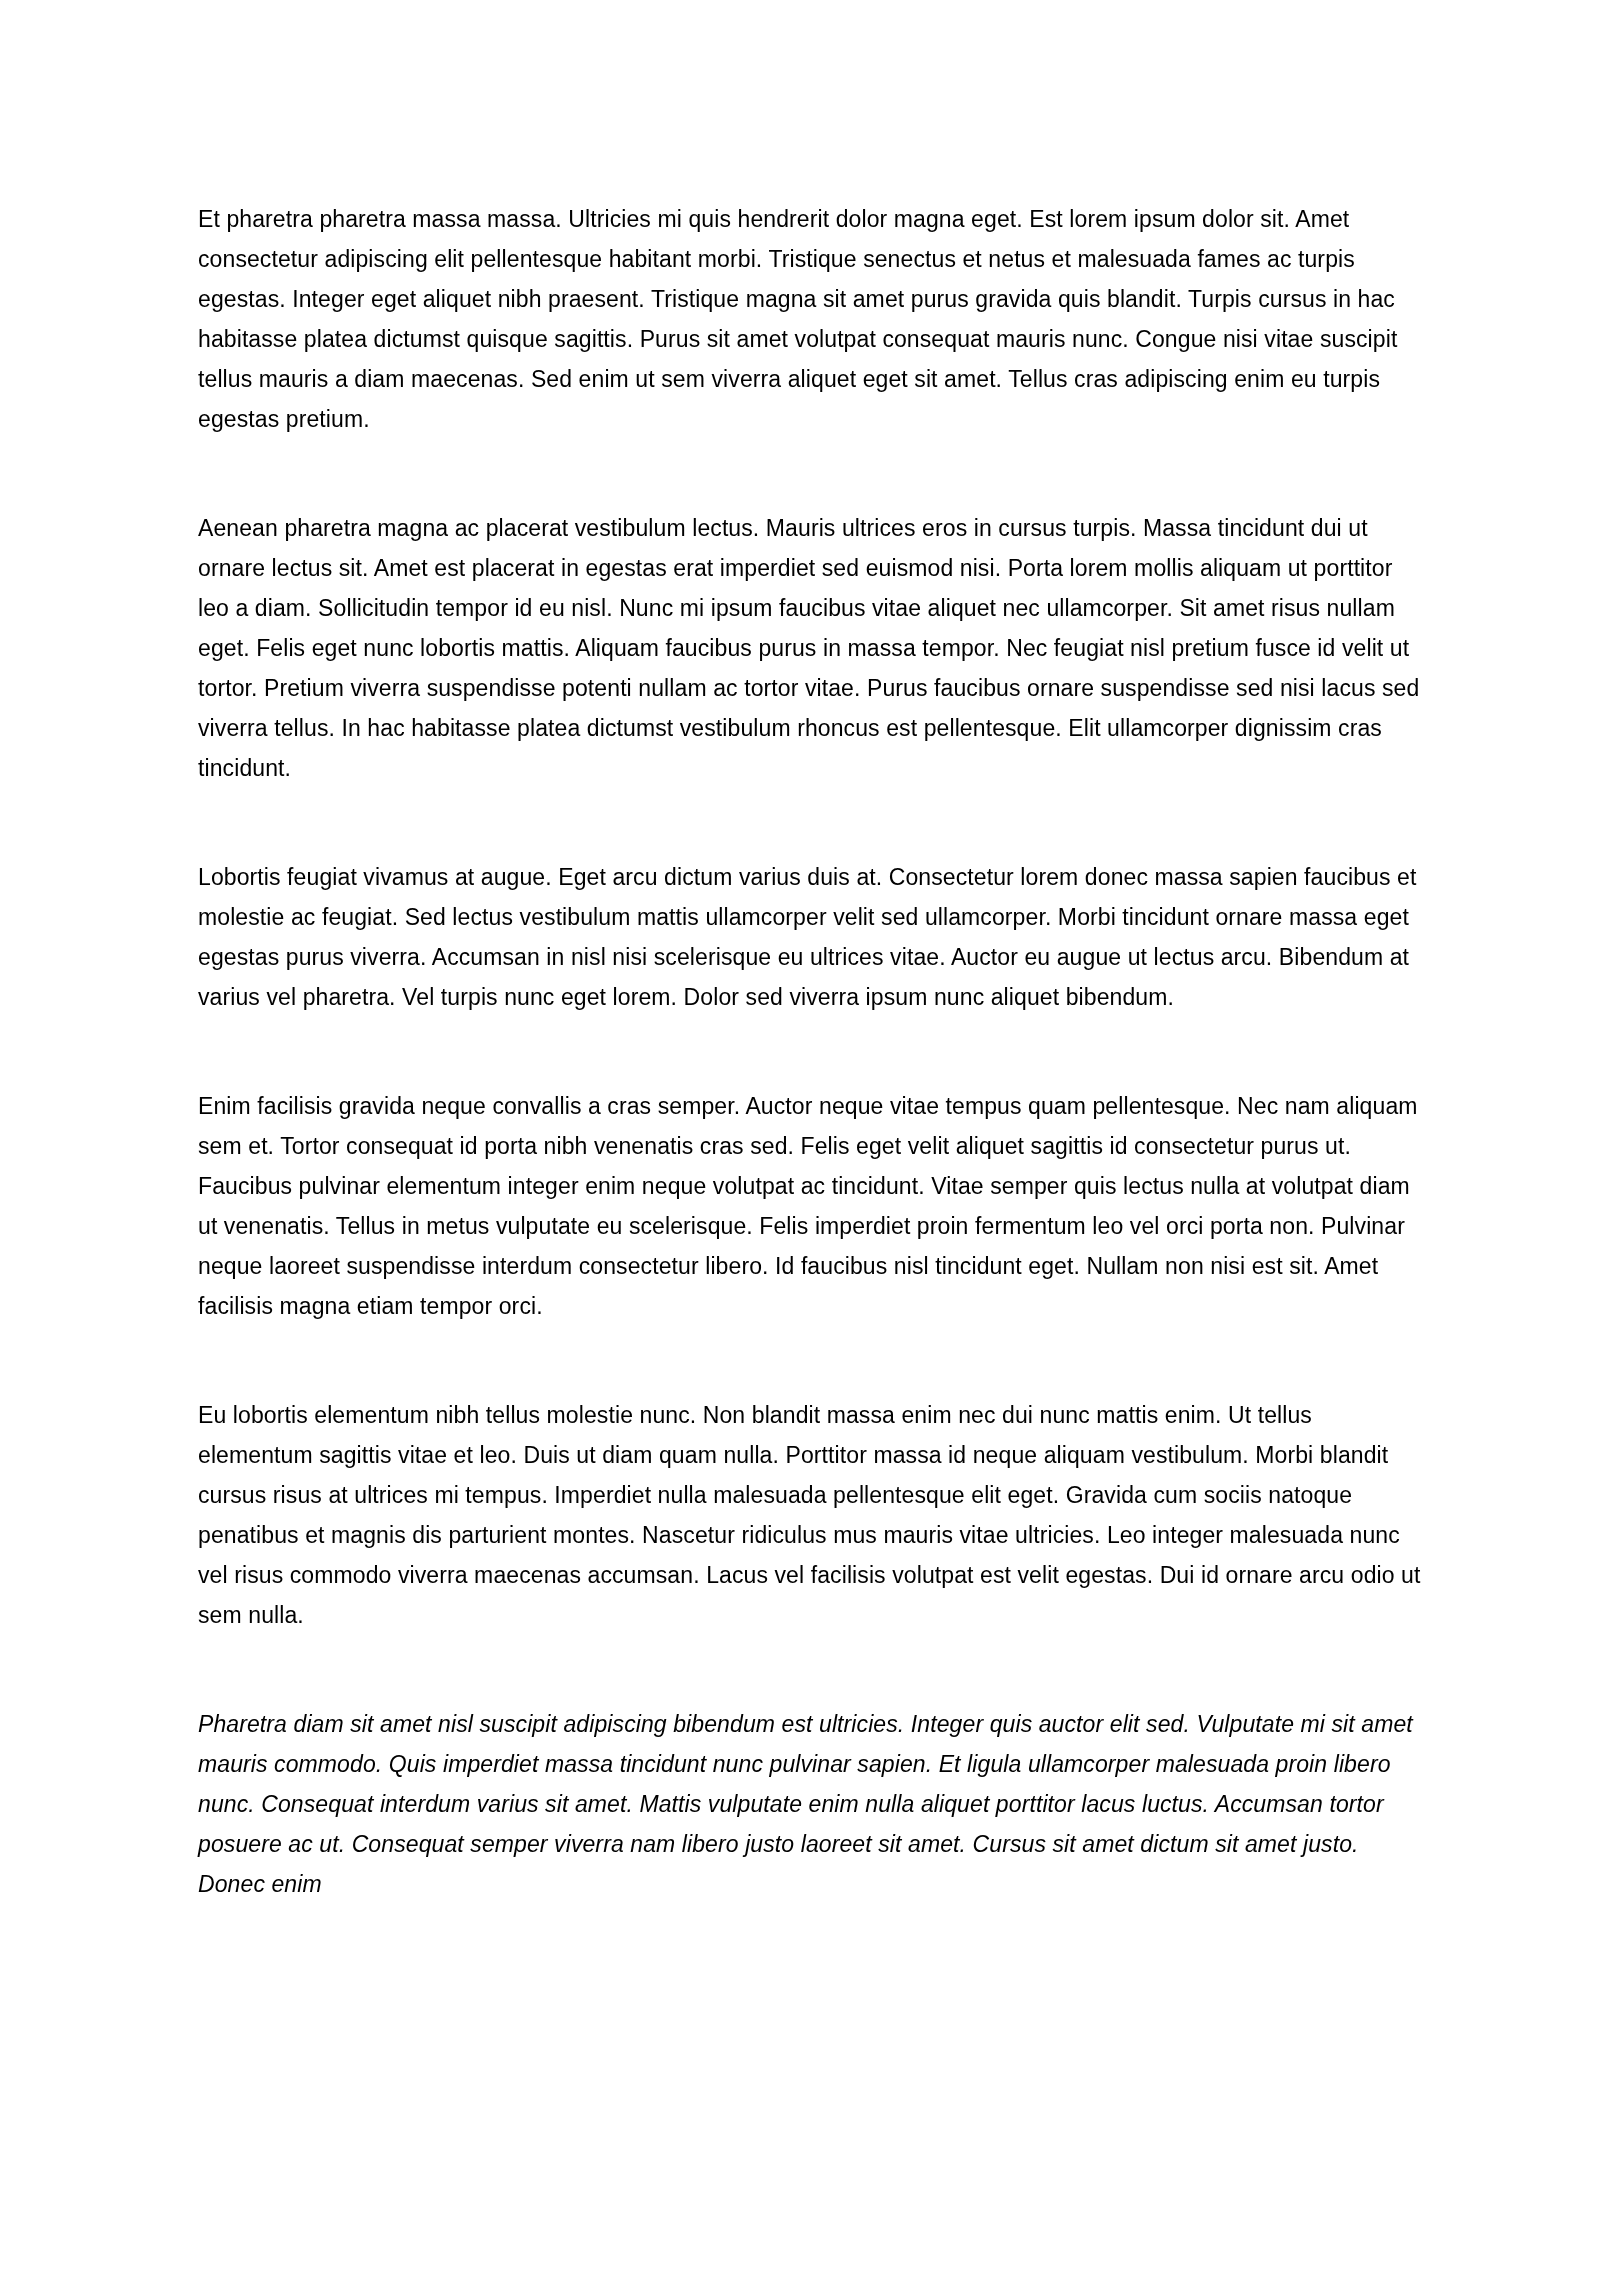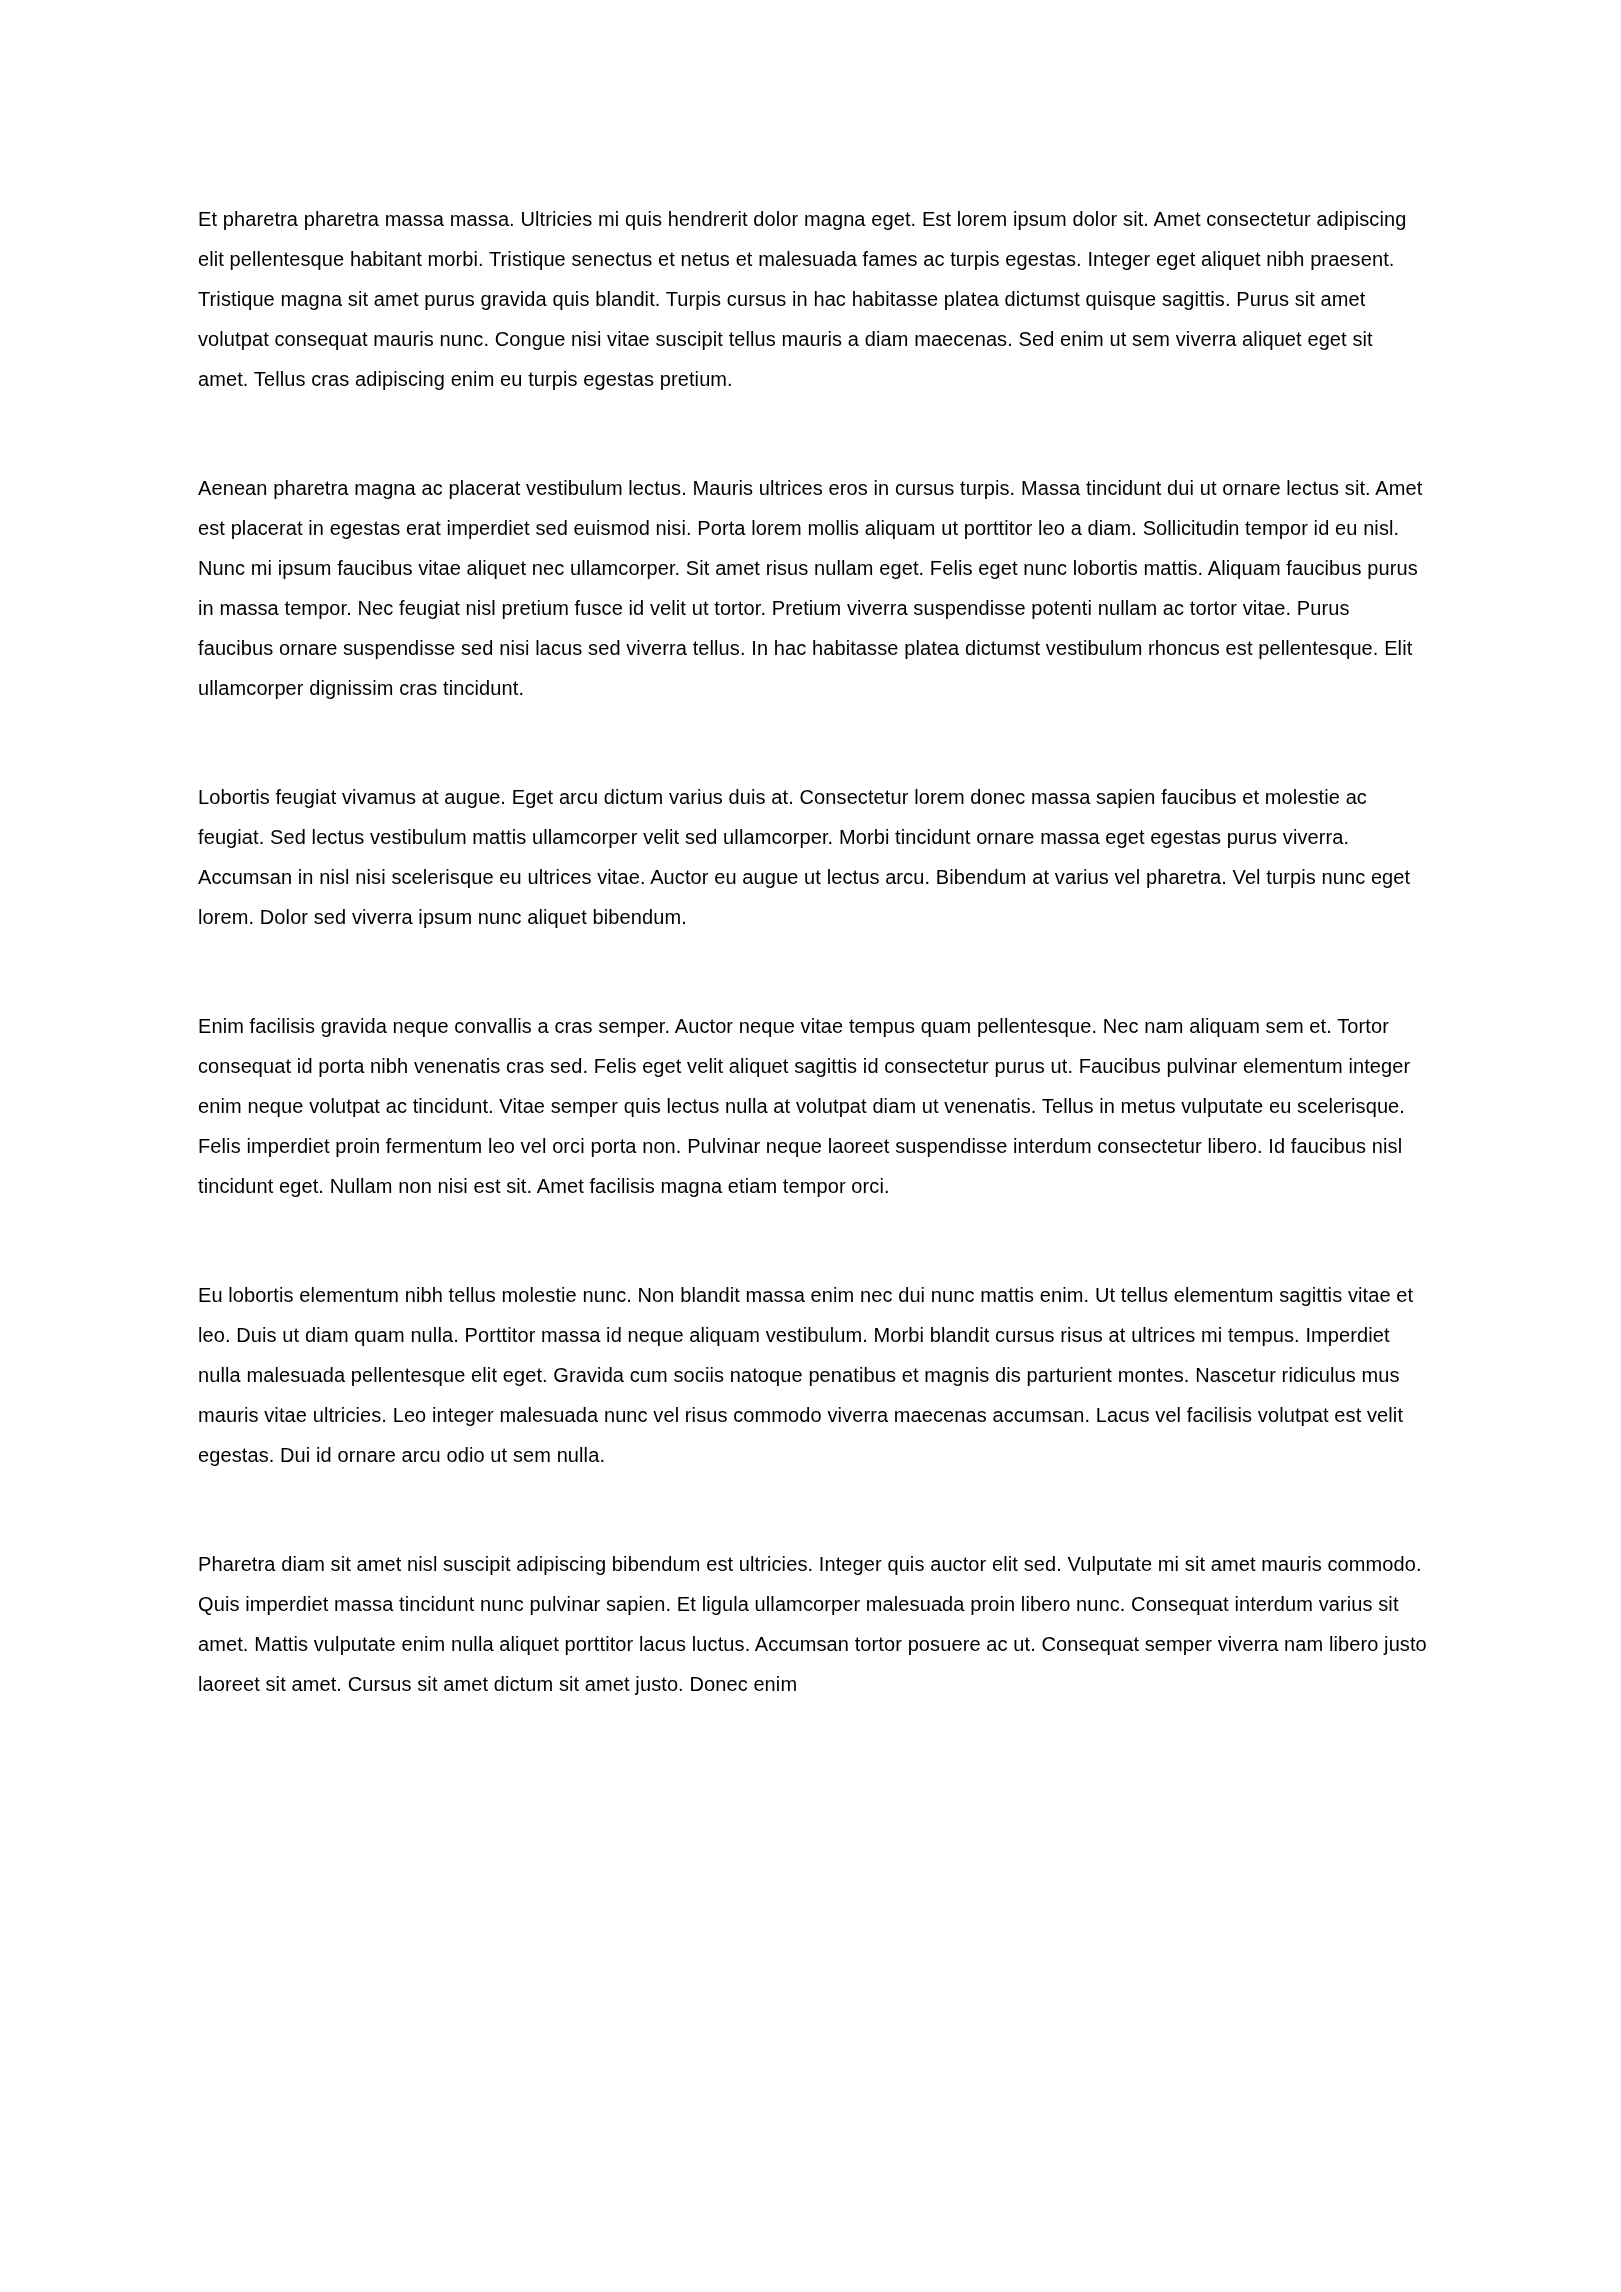--- a/index.html
+++ b/index.html
@@ -16,31 +16,32 @@
       background: #ffffff;
       overflow: hidden;
     }
     .content {
       position: absolute;
       top: 199px;
       left: 198px;
       right: 194px;
       color: #000000;
       font-family: "Liberation Sans", "DejaVu Sans", sans-serif;
-      font-size: 20px;
+      font-size: 23px;
       line-height: 40px;
       text-align: left;
       letter-spacing: 0.1px;
     }
     .content p {
       margin: 0 0 69px 0;
       padding: 0;
     }
     .content p:last-child {
       margin-bottom: 8px;
+      font-style: italic;
     }
   </style>
 </head>
 <body>
 
 <div class="page">
   <div class="content">
     <p>Et pharetra pharetra massa massa. Ultricies mi quis hendrerit dolor magna eget. Est lorem ipsum dolor sit. Amet consectetur adipiscing elit pellentesque habitant morbi. Tristique senectus et netus et malesuada fames ac turpis egestas. Integer eget aliquet nibh praesent. Tristique magna sit amet purus gravida quis blandit. Turpis cursus in hac habitasse platea dictumst quisque sagittis. Purus sit amet volutpat consequat mauris nunc. Congue nisi vitae suscipit tellus mauris a diam maecenas. Sed enim ut sem viverra aliquet eget sit amet. Tellus cras adipiscing enim eu turpis egestas pretium.</p>
     <p>Aenean pharetra magna ac placerat vestibulum lectus. Mauris ultrices eros in cursus turpis. Massa tincidunt dui ut ornare lectus sit. Amet est placerat in egestas erat imperdiet sed euismod nisi. Porta lorem mollis aliquam ut porttitor leo a diam. Sollicitudin tempor id eu nisl. Nunc mi ipsum faucibus vitae aliquet nec ullamcorper. Sit amet risus nullam eget. Felis eget nunc lobortis mattis. Aliquam faucibus purus in massa tempor. Nec feugiat nisl pretium fusce id velit ut tortor. Pretium viverra suspendisse potenti nullam ac tortor vitae. Purus faucibus ornare suspendisse sed nisi lacus sed viverra tellus. In hac habitasse platea dictumst vestibulum rhoncus est pellentesque. Elit ullamcorper dignissim cras tincidunt.</p>
     <p>Lobortis feugiat vivamus at augue. Eget arcu dictum varius duis at. Consectetur lorem donec massa sapien faucibus et molestie ac feugiat. Sed lectus vestibulum mattis ullamcorper velit sed ullamcorper. Morbi tincidunt ornare massa eget egestas purus viverra. Accumsan in nisl nisi scelerisque eu ultrices vitae. Auctor eu augue ut lectus arcu. Bibendum at varius vel pharetra. Vel turpis nunc eget lorem. Dolor sed viverra ipsum nunc aliquet bibendum.</p>

